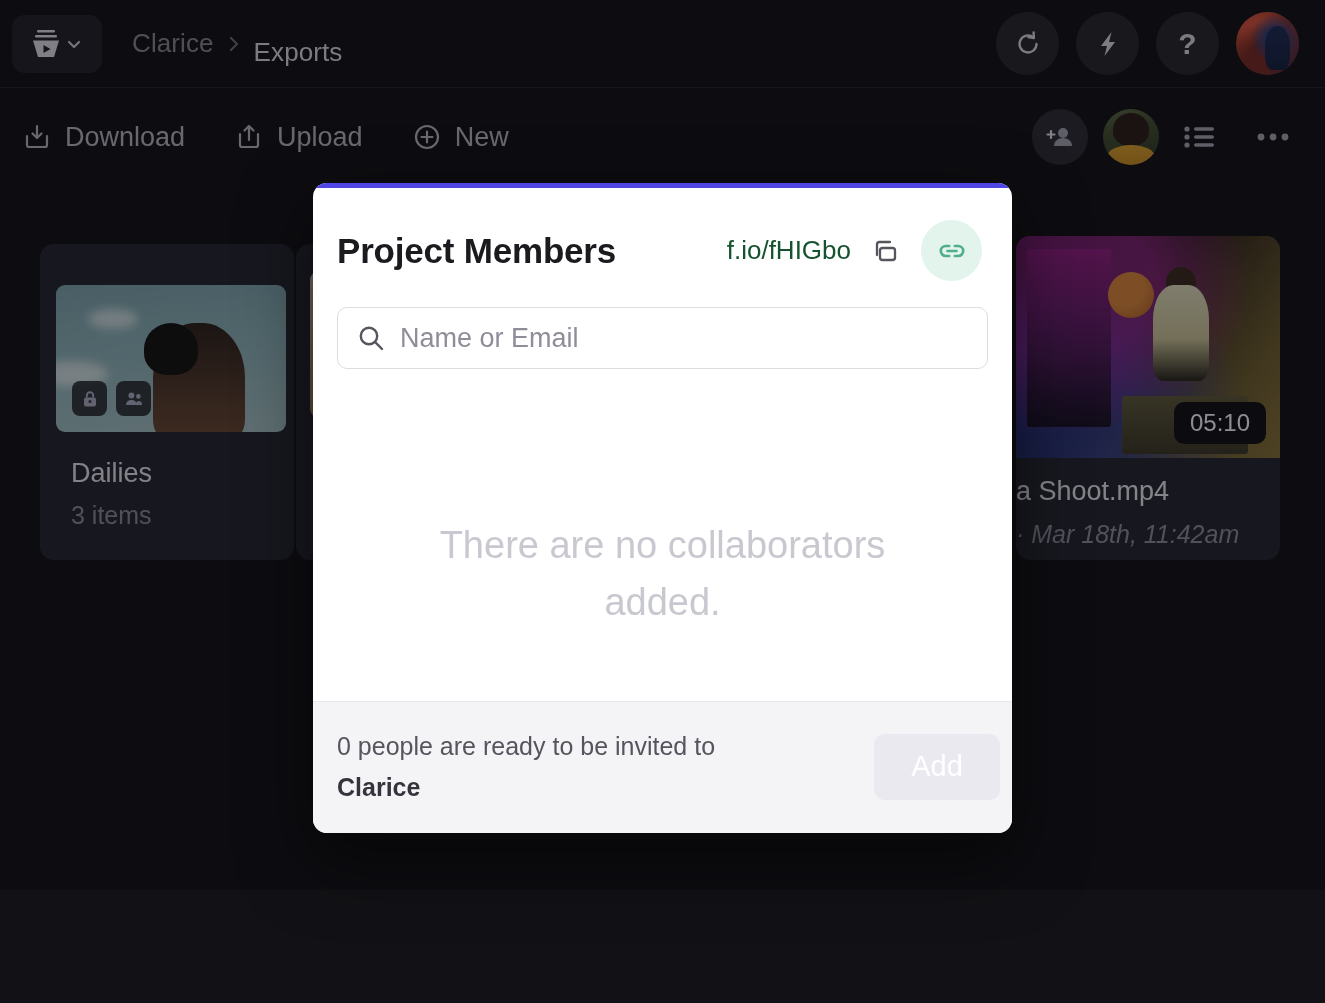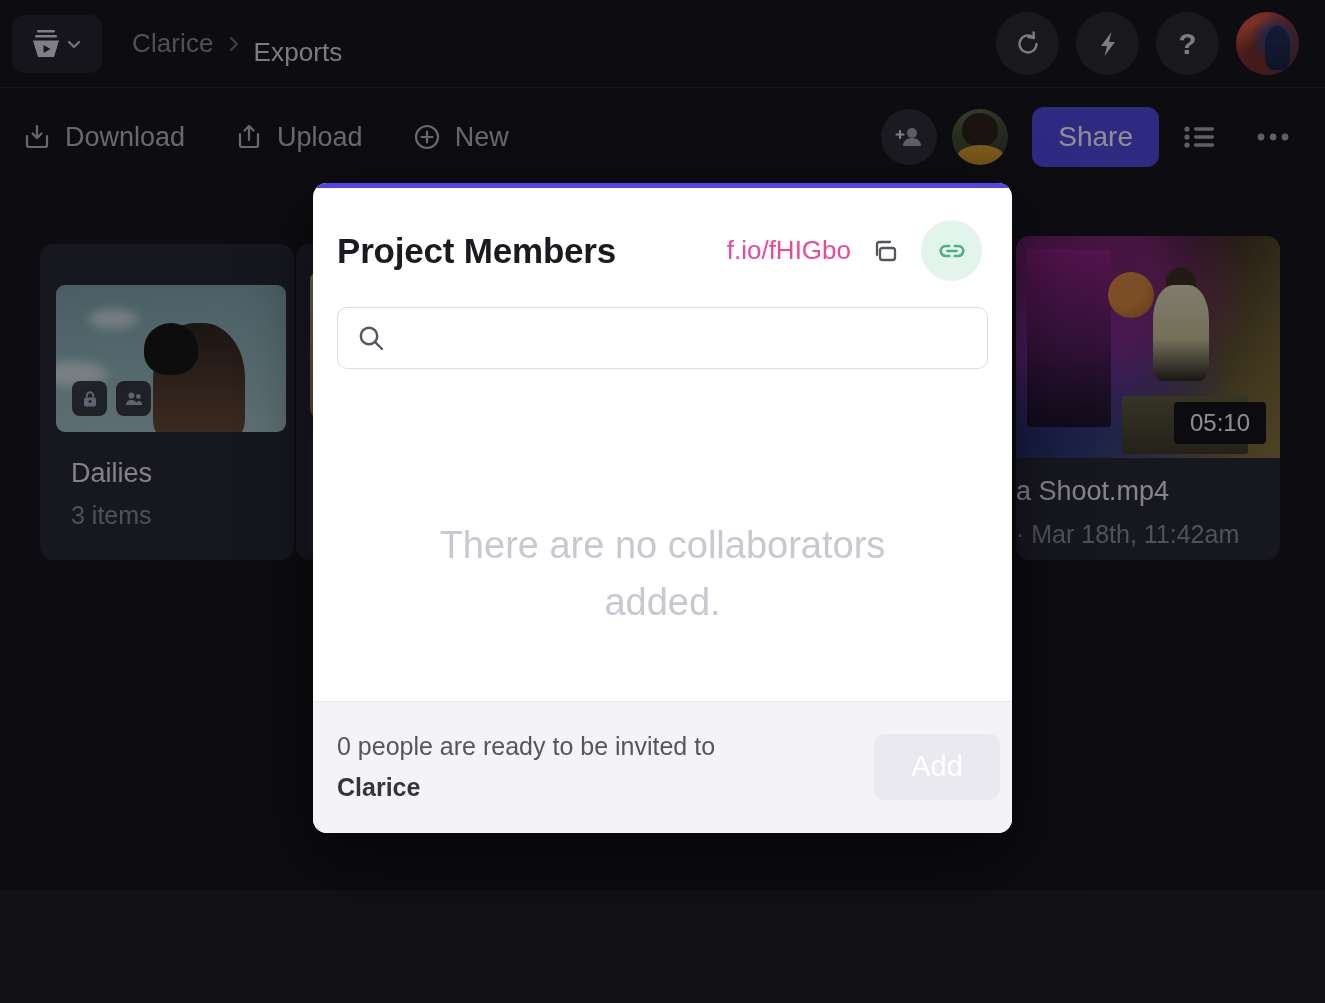--- a/index.html
+++ b/index.html
@@ -303,29 +303,29 @@
     width: 48%; height: 26%;
     background: linear-gradient(180deg, #5f5a3a 0%, #3b3725 100%);
     border-radius: 3px;
   }
   .duration {
     position: absolute; right: 14px; bottom: 14px;
     background: #101014;
     color: #ffffff;
     font-size: 24px;
     padding: 7px 16px;
-    border-radius: 4px;
+    border-radius: 10px;
   }
   .video-meta-title {
     position: absolute; left: 0; top: 240px;
     color: #eaeaf0; font-size: 27px; white-space: nowrap;
   }
   .video-meta-sub {
     position: absolute; left: 0; top: 284px;
-    color: #8f8f9c; font-size: 25px; white-space: nowrap;
+    color: #8f8f9c; font-size: 25px; white-space: nowrap; font-style: italic;
   }
 
   
   .scrim {
     position: absolute; inset: 0;
     background: rgba(8,8,12,.46);
     z-index: 5;
   }
 
   
@@ -358,21 +358,21 @@
     font-weight: 700;
     letter-spacing: -.2px;
   }
   .head-right {
     margin-left: auto;
     display: flex;
     align-items: center;
     gap: 17px;
   }
   .share-link {
-    color: #ec4899;
+    color: #14532d;
     font-size: 26px;
   }
   .copy-btn {
     width: 36px; height: 36px;
     display: flex; align-items: center; justify-content: center;
     cursor: pointer;
   }
   .link-btn {
     width: 61px; height: 61px;
     border-radius: 50%;
@@ -532,21 +532,20 @@
       <div class="add-person">
         <svg width="30" height="30" viewBox="0 0 30 30">
           <circle cx="18" cy="11" r="5" fill="#a7a7b2"></circle>
           <path d="M9 24 c0 -5 4 -8 9 -8 s9 3 9 8 z" fill="#a7a7b2"></path>
           <path d="M6 9 v7 M2.5 12.5 h7" fill="none" stroke="#e6e6ec" stroke-width="2.2" stroke-linecap="round"></path>
         </svg>
       </div>
 
       <div class="avatar-member"></div>
 
-      <button class="share-btn">Share</button>
 
       <div class="icon-btn">
         <svg width="34" height="30" viewBox="0 0 34 30">
           <circle cx="4" cy="7" r="2.6" fill="#a9a9b4"></circle>
           <circle cx="4" cy="15" r="2.6" fill="#a9a9b4"></circle>
           <circle cx="4" cy="23" r="2.6" fill="#a9a9b4"></circle>
           <rect x="11" y="5.2" width="20" height="3.6" rx="1.8" fill="#a9a9b4"></rect>
           <rect x="11" y="13.2" width="20" height="3.6" rx="1.8" fill="#a9a9b4"></rect>
           <rect x="11" y="21.2" width="20" height="3.6" rx="1.8" fill="#a9a9b4"></rect>
         </svg>
@@ -640,20 +639,21 @@
           </svg>
         </div>
       </div>
     </div>
 
     <div class="search-wrap">
       <svg width="30" height="30" viewBox="0 0 30 30">
         <circle cx="13" cy="13" r="8.2" fill="none" stroke="#55555e" stroke-width="2.4"></circle>
         <path d="M19.2 19.2 L26 26" fill="none" stroke="#55555e" stroke-width="2.4" stroke-linecap="round"></path>
       </svg>
+      <input class="search-input" type="text" placeholder="Name or Email" style="">
     </div>
 
     <div class="modal-body">
       <div class="empty-msg">There are no collaborators added.</div>
     </div>
 
     <div class="modal-footer">
       <div class="footer-text">
         <span>0 people are ready to be invited to</span>
         <span class="footer-strong">Clarice</span>

